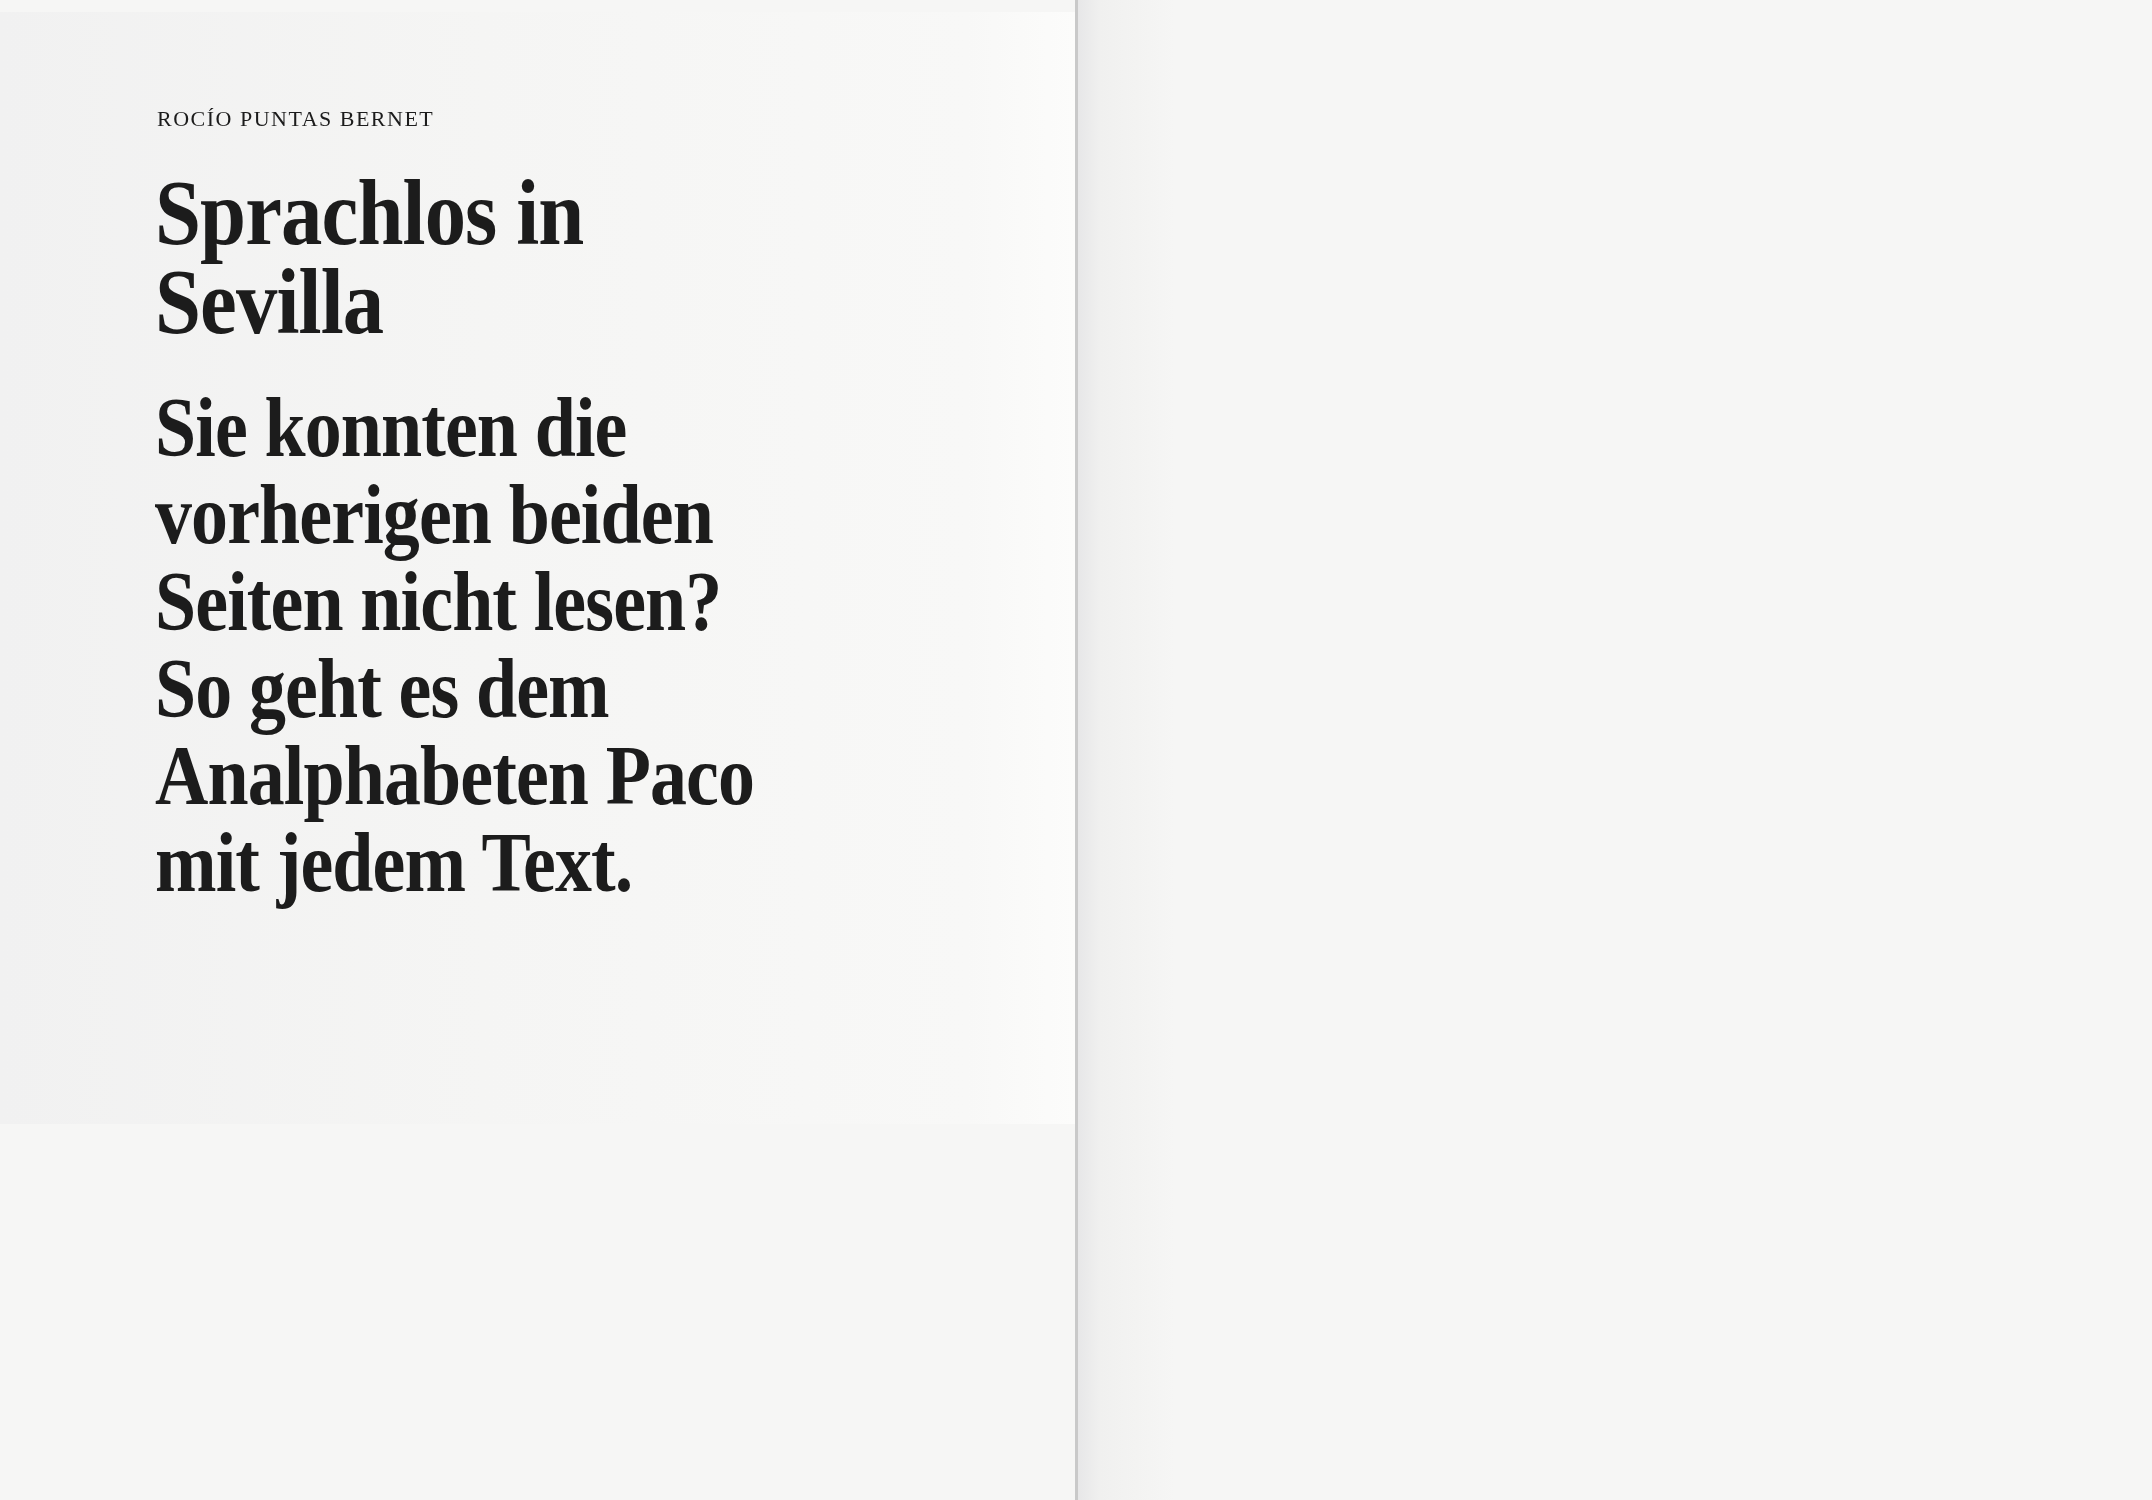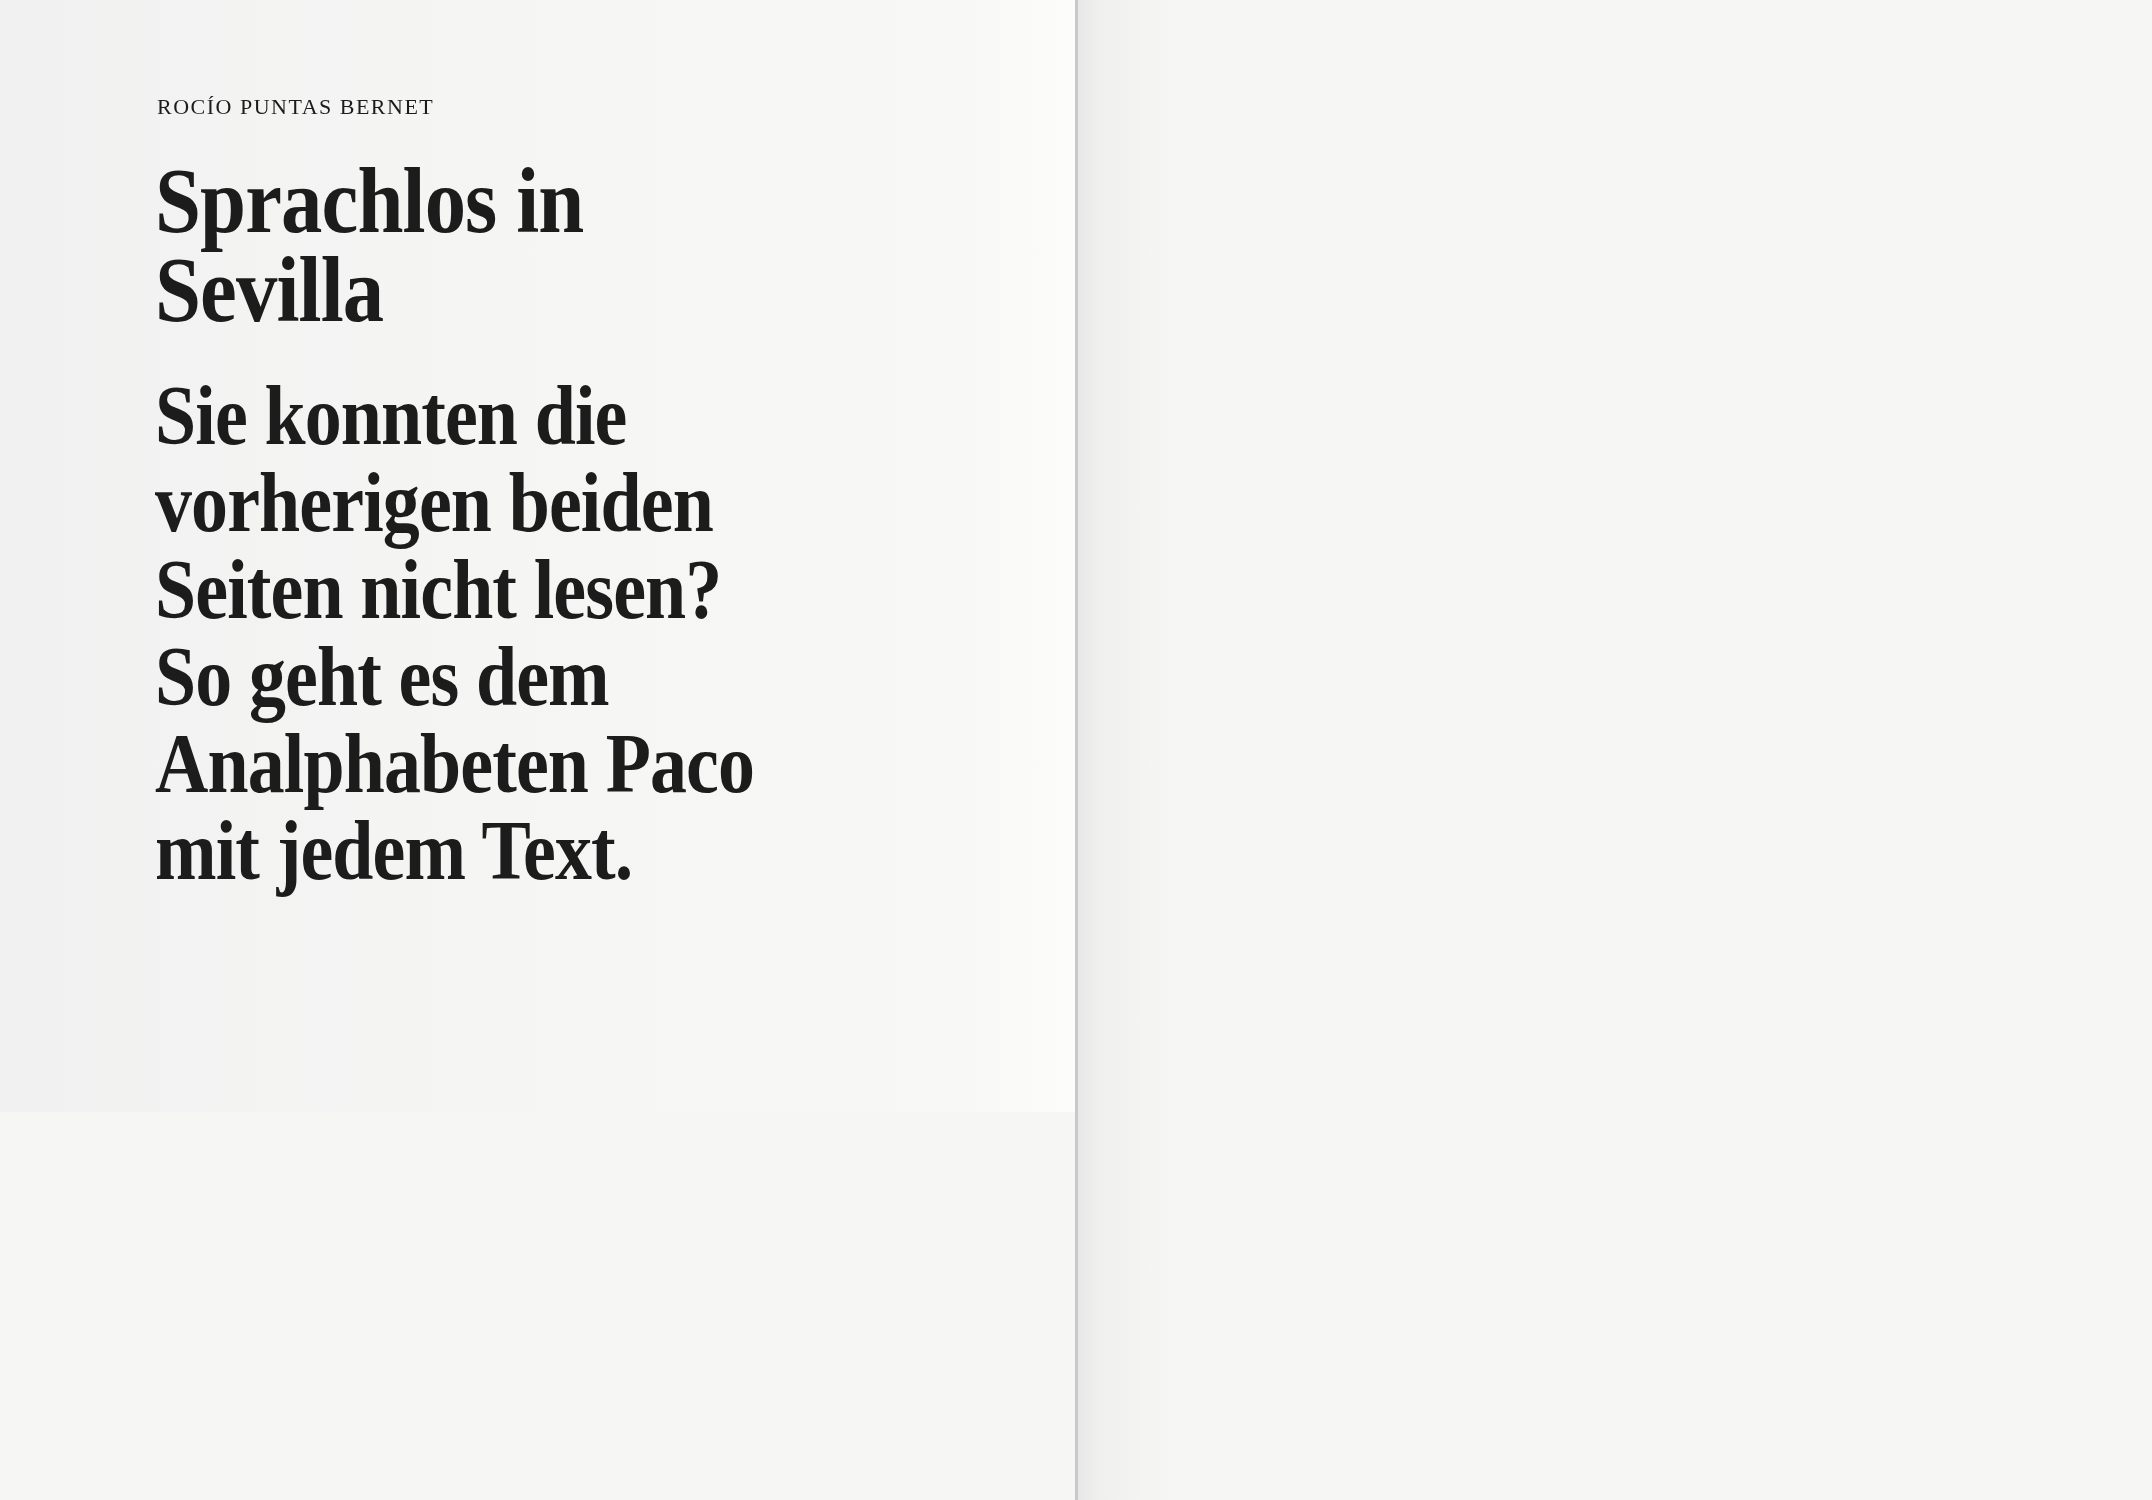--- a/index.html
+++ b/index.html
@@ -3,21 +3,21 @@
 <meta charset="utf-8">
 <style>
   html,body{margin:0;padding:0;background:#e9e9ea;}
   #spread{
     position:relative;width:2152px;height:1500px;overflow:hidden;
     background:#f6f6f5;color:#1c1c1c;
     font-family:"Liberation Serif", serif;
   }
   
   .page-left{
-    position:absolute;left:0;top:0;width:1075px;height:1112px;
+    position:absolute;left:0;top:12px;width:1075px;height:1112px;
     background:linear-gradient(to right,#f1f1f1 0%,#f5f5f4 45%,#f8f8f7 90%,#fcfcfb 100%);
   }
   .fold{
     position:absolute;left:1075px;top:0;width:3px;height:1500px;
     background:#c9c9c9;
   }
   .page-right{
     position:absolute;left:1078px;top:0;width:1074px;height:1500px;
     background:linear-gradient(to right,#e7e7e8 0%,#f0f0ef 2%,#f6f6f5 9%,#f6f6f5 100%);
   }

